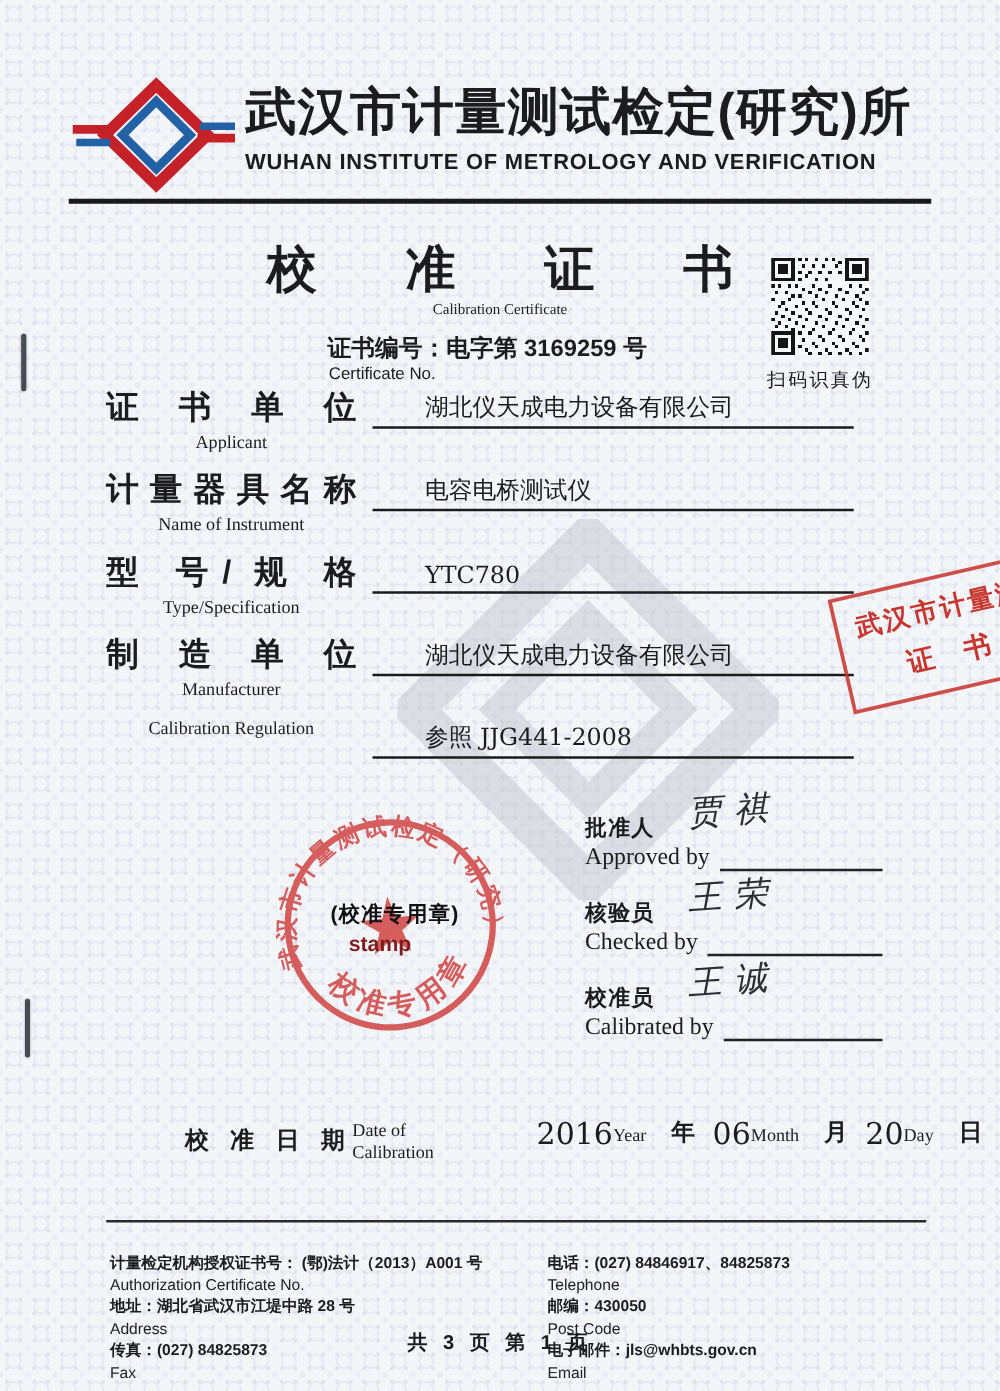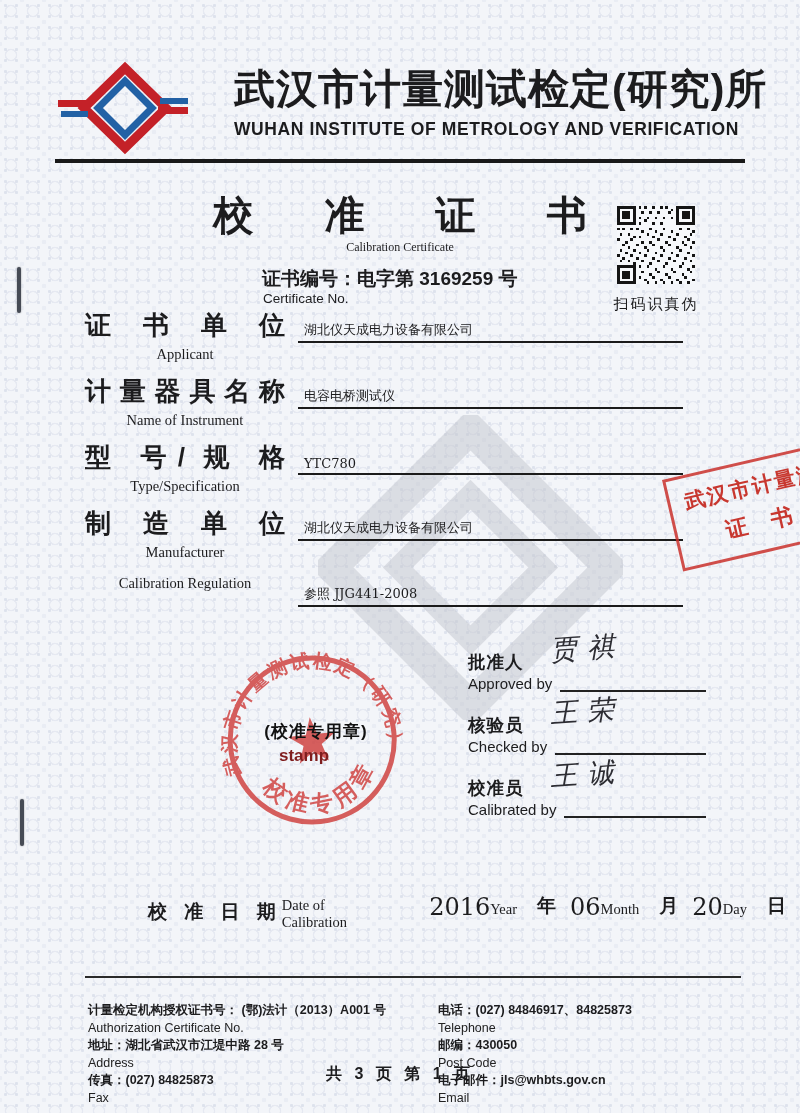--- a/index.html
+++ b/index.html
@@ -33,38 +33,38 @@
   .staple{width:4px;border-radius:2px;background:#464b55;box-shadow:0 0 2px rgba(0,0,0,.4);}
   
   .watermark{left:318px;top:415px;width:305px;height:305px;opacity:.5;z-index:0;}
   
   .fields{left:85px;top:308px;width:612px;z-index:1;}
   .f-row{display:flex;align-items:flex-start;margin-bottom:11px;}
   .f-label{width:205px;flex:0 0 205px;}
   .f-cn{width:200px;font-size:26px;font-weight:bold;text-align:justify;text-align-last:justify;}
   .f-en{width:200px;font-size:14.5px;font-family:"Liberation Serif",serif;text-align:center;margin-top:3px;}
   .f-val{flex:0 0 385px;height:33px;border-bottom:2px solid #1b1b1b;margin-left:8px;display:flex;align-items:flex-end;}
-  .f-val .v{font-size:13px;font-family:"DejaVu Serif",serif;padding-left:6px;padding-bottom:2px;white-space:nowrap;}
+  .f-val .v{font-size:19px;font-family:"DejaVu Serif",serif;padding-left:6px;padding-bottom:2px;white-space:nowrap;margin-left:36px;}
   
   .stamp-wrap{left:220px;top:646px;width:184px;height:184px;z-index:2;transform:rotate(-6deg);}
   .stamp-overlay-cn{left:216px;top:720px;width:200px;text-align:center;font-size:17px;font-weight:bold;color:#111;z-index:3;letter-spacing:1px;}
   .stamp-overlay-en{left:224px;top:746px;width:160px;text-align:center;font-size:17px;font-weight:bold;color:#7f1d1d;z-index:3;}
   
   .seam{left:662px;top:480px;width:260px;padding:10px 8px 12px 14px;border:3px solid rgba(201,48,44,.85);
         transform:rotate(-13deg);transform-origin:left top;z-index:2;color:#c8372f;}
   .seam .l1{font-size:21px;font-weight:bold;letter-spacing:2px;white-space:nowrap;}
   .seam .l2{font-size:22px;font-weight:bold;letter-spacing:9px;white-space:nowrap;margin-top:8px;margin-left:34px;}
   
   .sigs{left:468px;top:650px;width:250px;z-index:1;}
   .sig{position:relative;margin-bottom:21px;}
   .sig-name{position:absolute;left:82px;top:-20px;font-family:"DejaVu Serif",serif;font-style:italic;
             font-size:27px;letter-spacing:10px;color:#2d2d33;transform:rotate(-4deg);white-space:nowrap;}
   .sig-cn{font-size:17.5px;font-weight:bold;letter-spacing:1px;}
   .sig-row{display:flex;width:238px;align-items:flex-end;margin-top:1px;}
-  .sig-en{font-size:15px;font-family:Liberation Sans, sans-serif;white-space:nowrap;}
+  .sig-en{font-size:19px;font-family:Liberation Serif, serif;white-space:nowrap;}
   .sig-line{flex:1;border-bottom:2px solid #222;margin-left:8px;height:14px;}
   
   .daterow{left:148px;top:893px;display:flex;align-items:flex-start;z-index:1;}
   .d-col{display:flex;flex-direction:row;align-items:center;}
   .d-cn{font-size:19px;font-weight:bold;letter-spacing:6px;white-space:nowrap;}
   .d-sub{font-size:14.5px;font-family:"Liberation Serif",serif;margin-top:4px;}
   .d-num{font-size:24px;font-family:"DejaVu Serif",serif;}
   .d-unit{font-size:19px;font-weight:bold;margin:0 14px;}
   
   .footer-rule{left:85px;top:976px;width:656px;height:2px;background:#2a2a2a;}
@@ -85,21 +85,21 @@
     <g fill="none" stroke-linejoin="miter">
       <polygon points="67,12 108,52 67,92 26,52" stroke="#c42128" stroke-width="9"></polygon>
       <polygon points="67,25 94,52 67,79 40,52" stroke="#2261a5" stroke-width="7"></polygon>
       <rect x="0" y="44" width="30" height="7" fill="#c42128" stroke="none"></rect>
       <rect x="3" y="55" width="27" height="6" fill="#2261a5" stroke="none"></rect>
       <rect x="102" y="42" width="28" height="6" fill="#2261a5" stroke="none"></rect>
       <rect x="100" y="51" width="30" height="7" fill="#c42128" stroke="none"></rect>
     </g>
   </svg>
 </div>
-<div class="abs" style="left:196px;top:62px;margin-left:38px;">
+<div class="abs" style="left:196px;top:62px;">
   <div class="org-cn">武汉市计量测试检定(研究)所</div>
   <div class="org-en">WUHAN INSTITUTE OF METROLOGY AND VERIFICATION</div>
 </div>
 <div class="abs header-rule"></div>
 
 <div class="abs doc-title">校 准 证 书</div>
 <div class="abs doc-title-en">Calibration Certificate</div>
 
 <div class="abs certno">
   <span>证书编号：</span><span class="val">电字第 3169259 号</span>

